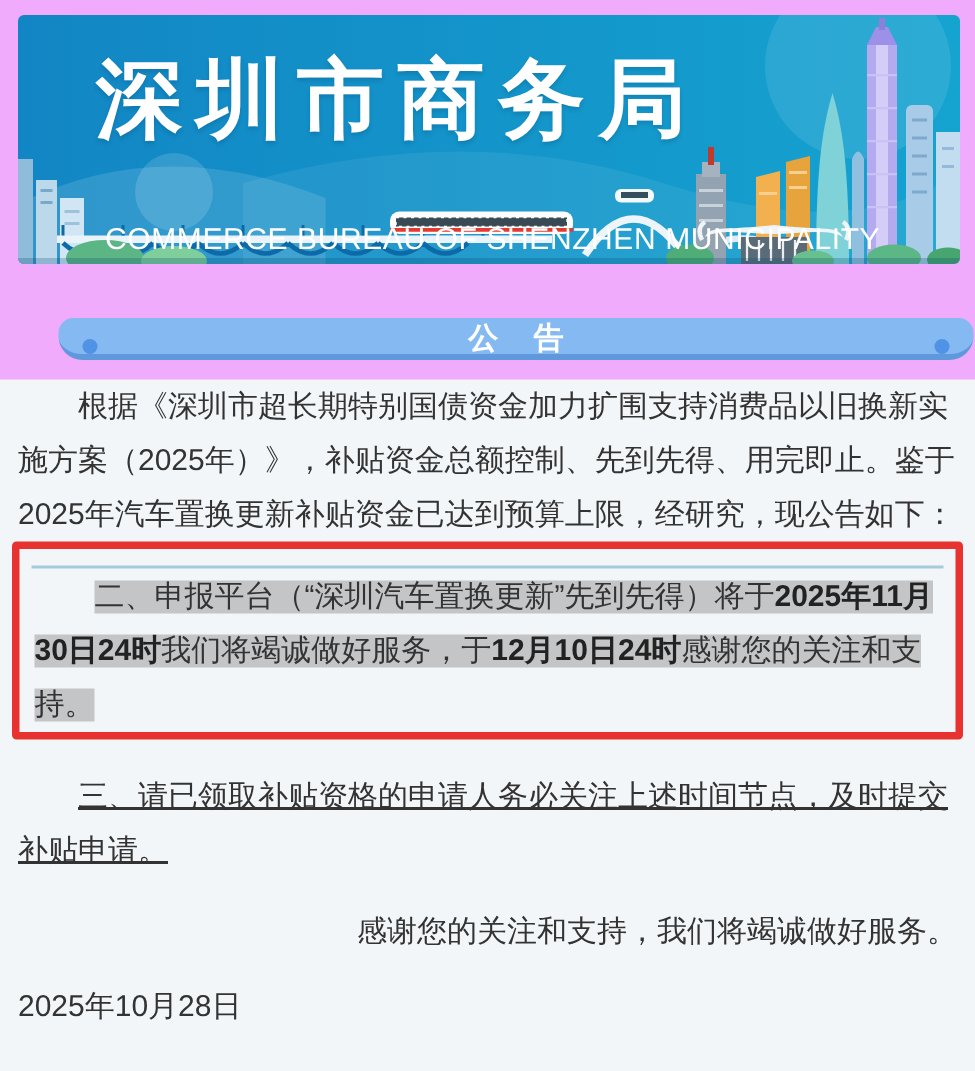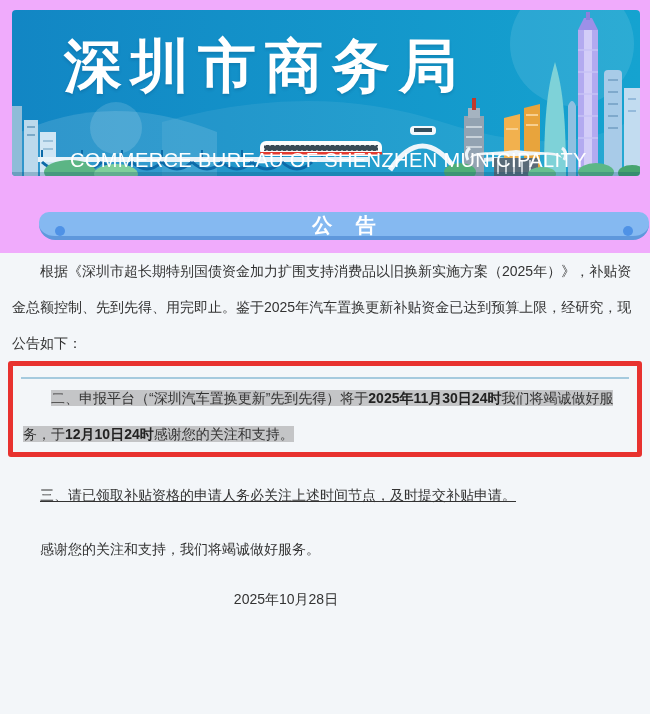--- a/index.html
+++ b/index.html
@@ -31,31 +31,31 @@
           border-radius:10px 10px 16px 16px;
           display:flex;align-items:flex-start;justify-content:center;
           color:#fff;font-size:20px;font-weight:700;letter-spacing:9px;
           text-indent:9px;margin-left:19px;}
   .notice-bar .dot{position:absolute;top:14px;width:10px;height:10px;border-radius:50%;
           background:var(--bar-dot);}
   .notice-bar .dot.left{left:16px;} .notice-bar .dot.right{right:16px;}
 
   
   .content{position:absolute;left:0;top:253px;width:650px;height:461px;
-          background:var(--content-bg);font-size:14px;line-height:36px;}
+          background:var(--content-bg);font-size:20px;line-height:36px;}
   .content p{margin:0;padding:0 12px;text-indent:2em;}
   .intro{padding-top:14px;padding-bottom:5px;}
   .alert-box{margin:0 8px;border:5px solid var(--alert-border);border-radius:3px;
           padding:4px 6px 0 6px;}
   .alert-box p{padding:0 4px;}
   .hl{background:var(--hl-bg);}
   .divider{border:none;border-top:2px solid var(--divider);margin:7px 2px 1px 2px;}
   .item3{margin-top:20px !important;text-decoration:underline;}
-  .thanks{margin-top:18px !important;}
-  .sign-date{margin-top:14px !important;text-align:center;padding-right:90px !important;
+  .thanks{margin-top:18px !important;text-align:right;}
+  .sign-date{margin-top:14px !important;text-align:left;padding-right:90px !important;
           text-indent:0 !important;}
   strong{font-weight:700;color:#222;}
 </style>
 </head>
 <body>
 
 <div class="page">
 
   <div class="banner">
     <svg viewBox="0 0 628 166" preserveAspectRatio="none">

